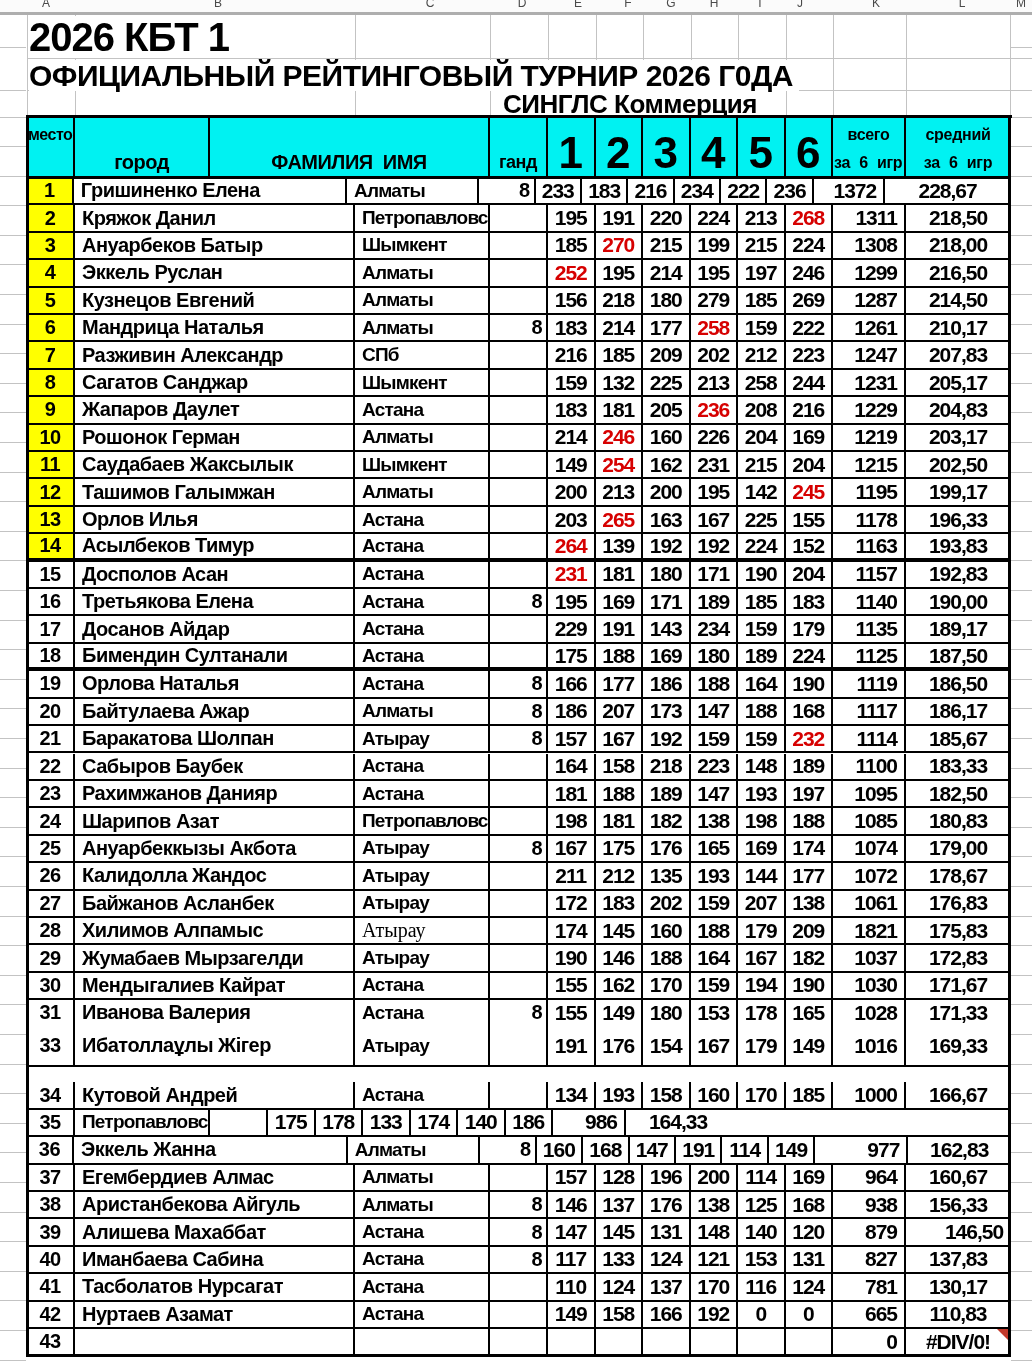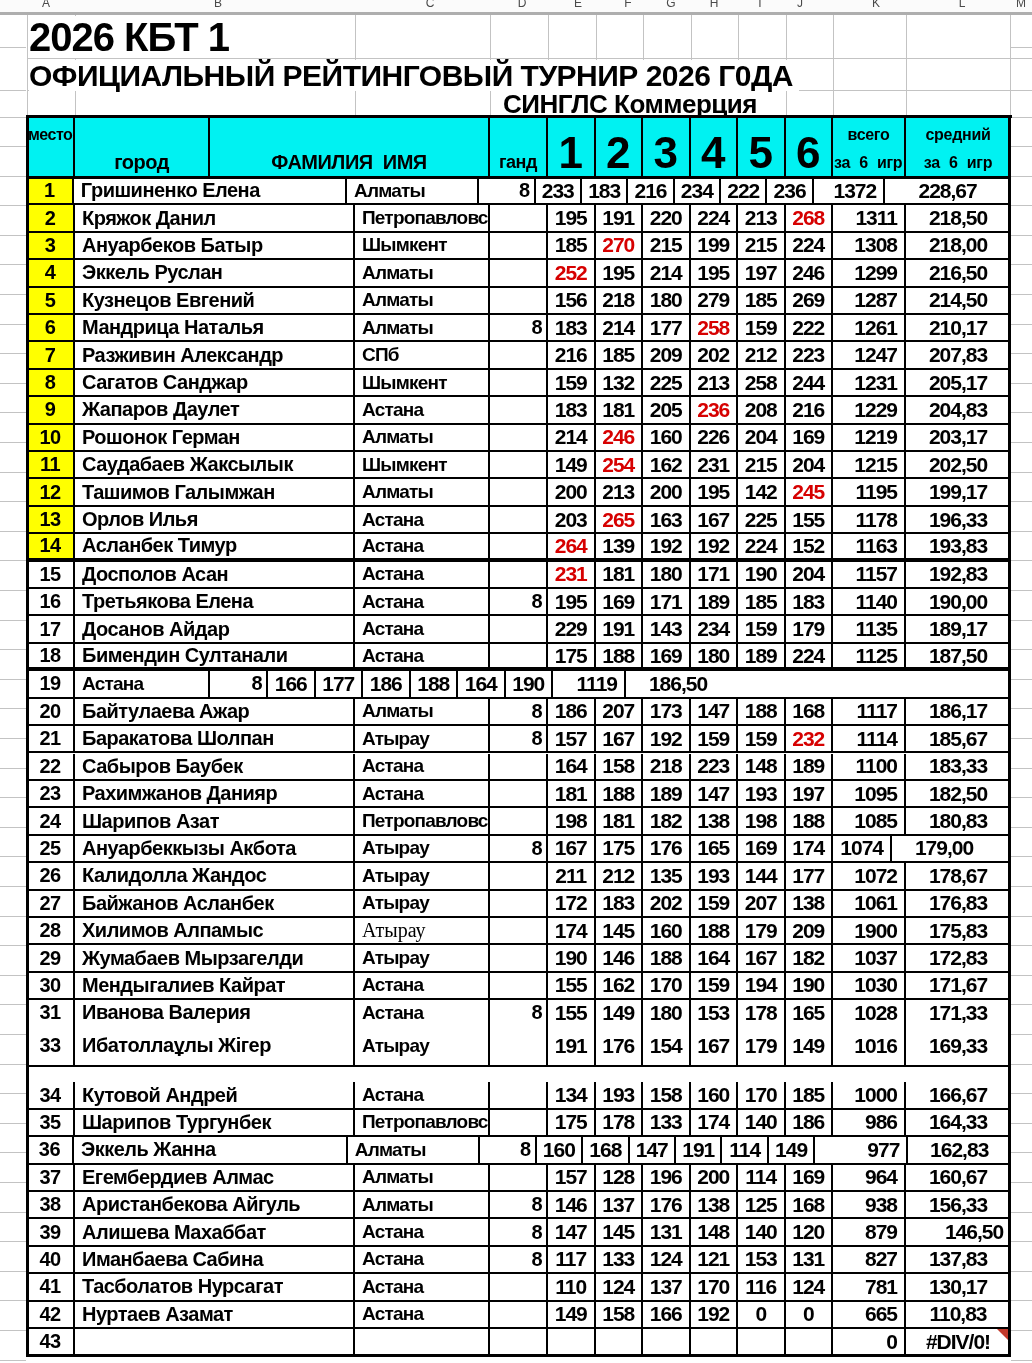--- a/index.html
+++ b/index.html
@@ -694,21 +694,21 @@
         </div>
         <div class="c c-avg" style="width: 104px;">
           <span>196,33</span>
         </div>
       </div>
       <div class="row thick" style="top: 534.265px; height: 27.405px;">
         <div class="c c-place hl" style="width: 48px;">
           <span>14</span>
         </div>
         <div class="c c-name" style="width: 280px;">
-          <span>Асланбек Тимур</span>
+          <span>Асылбеков Тимур</span>
         </div>
         <div class="c c-city" style="width: 135px;">
           <span>Астана</span>
         </div>
         <div class="c c-hand" style="width: 58px;"></div>
         <div class="c c-game red" style="width: 47.5px;">
           <span>264</span>
         </div>
         <div class="c c-game" style="width: 47.5px;">
           <span>139</span>
@@ -875,20 +875,23 @@
           <span>1125</span>
         </div>
         <div class="c c-avg" style="width: 104px;">
           <span>187,50</span>
         </div>
       </div>
       <div class="row" style="top: 671.29px; height: 27.405px;">
         <div class="c c-place" style="width: 48px;">
           <span>19</span>
         </div>
+        <div class="c c-name" style="width: 280px;">
+          <span>Орлова Наталья</span>
+        </div>
         <div class="c c-city" style="width: 135px;">
           <span>Астана</span>
         </div>
         <div class="c c-hand" style="width: 58px;">
           <span>8</span>
         </div>
         <div class="c c-game" style="width: 47.5px;">
           <span>166</span>
         </div>
         <div class="c c-game" style="width: 47.5px;">
@@ -1121,21 +1124,21 @@
         </div>
         <div class="c c-game" style="width: 47.5px;">
           <span>165</span>
         </div>
         <div class="c c-game" style="width: 47.5px;">
           <span>169</span>
         </div>
         <div class="c c-game" style="width: 47.5px;">
           <span>174</span>
         </div>
-        <div class="c c-total" style="width: 59px;">
+        <div class="c c-total" style="width: 73px;">
           <span>1074</span>
         </div>
         <div class="c c-avg" style="width: 104px;">
           <span>179,00</span>
         </div>
       </div>
       <div class="row" style="top: 863.125px; height: 27.405px;">
         <div class="c c-place" style="width: 48px;">
           <span>26</span>
         </div>
@@ -1230,21 +1233,21 @@
         <div class="c c-game" style="width: 47.5px;">
           <span>188</span>
         </div>
         <div class="c c-game" style="width: 47.5px;">
           <span>179</span>
         </div>
         <div class="c c-game" style="width: 47.5px;">
           <span>209</span>
         </div>
         <div class="c c-total" style="width: 73px;">
-          <span>1900</span>
+          <span>1821</span>
         </div>
         <div class="c c-avg" style="width: 104px;">
           <span>175,83</span>
         </div>
       </div>
       <div class="row" style="top: 945.34px; height: 27.405px;">
         <div class="c c-place" style="width: 48px;">
           <span>29</span>
         </div>
         <div class="c c-name" style="width: 280px;">
@@ -1459,23 +1462,20 @@
         <div class="c c-total" style="width: 73px;">
           <span>1000</span>
         </div>
         <div class="c c-avg" style="width: 104px;">
           <span>166,67</span>
         </div>
       </div>
       <div class="row" style="top: 1109.77px; height: 27.405px;">
         <div class="c c-place" style="width: 48px;">
           <span>35</span>
-        </div>
-        <div class="c c-name" style="width: 280px;">
-          <span>Шарипов Тургунбек</span>
         </div>
         <div class="c c-city" style="width: 135px;">
           <span>Петропавловск</span>
         </div>
         <div class="c c-hand" style="width: 58px;"></div>
         <div class="c c-game" style="width: 47.5px;">
           <span>175</span>
         </div>
         <div class="c c-game" style="width: 47.5px;">
           <span>178</span>

